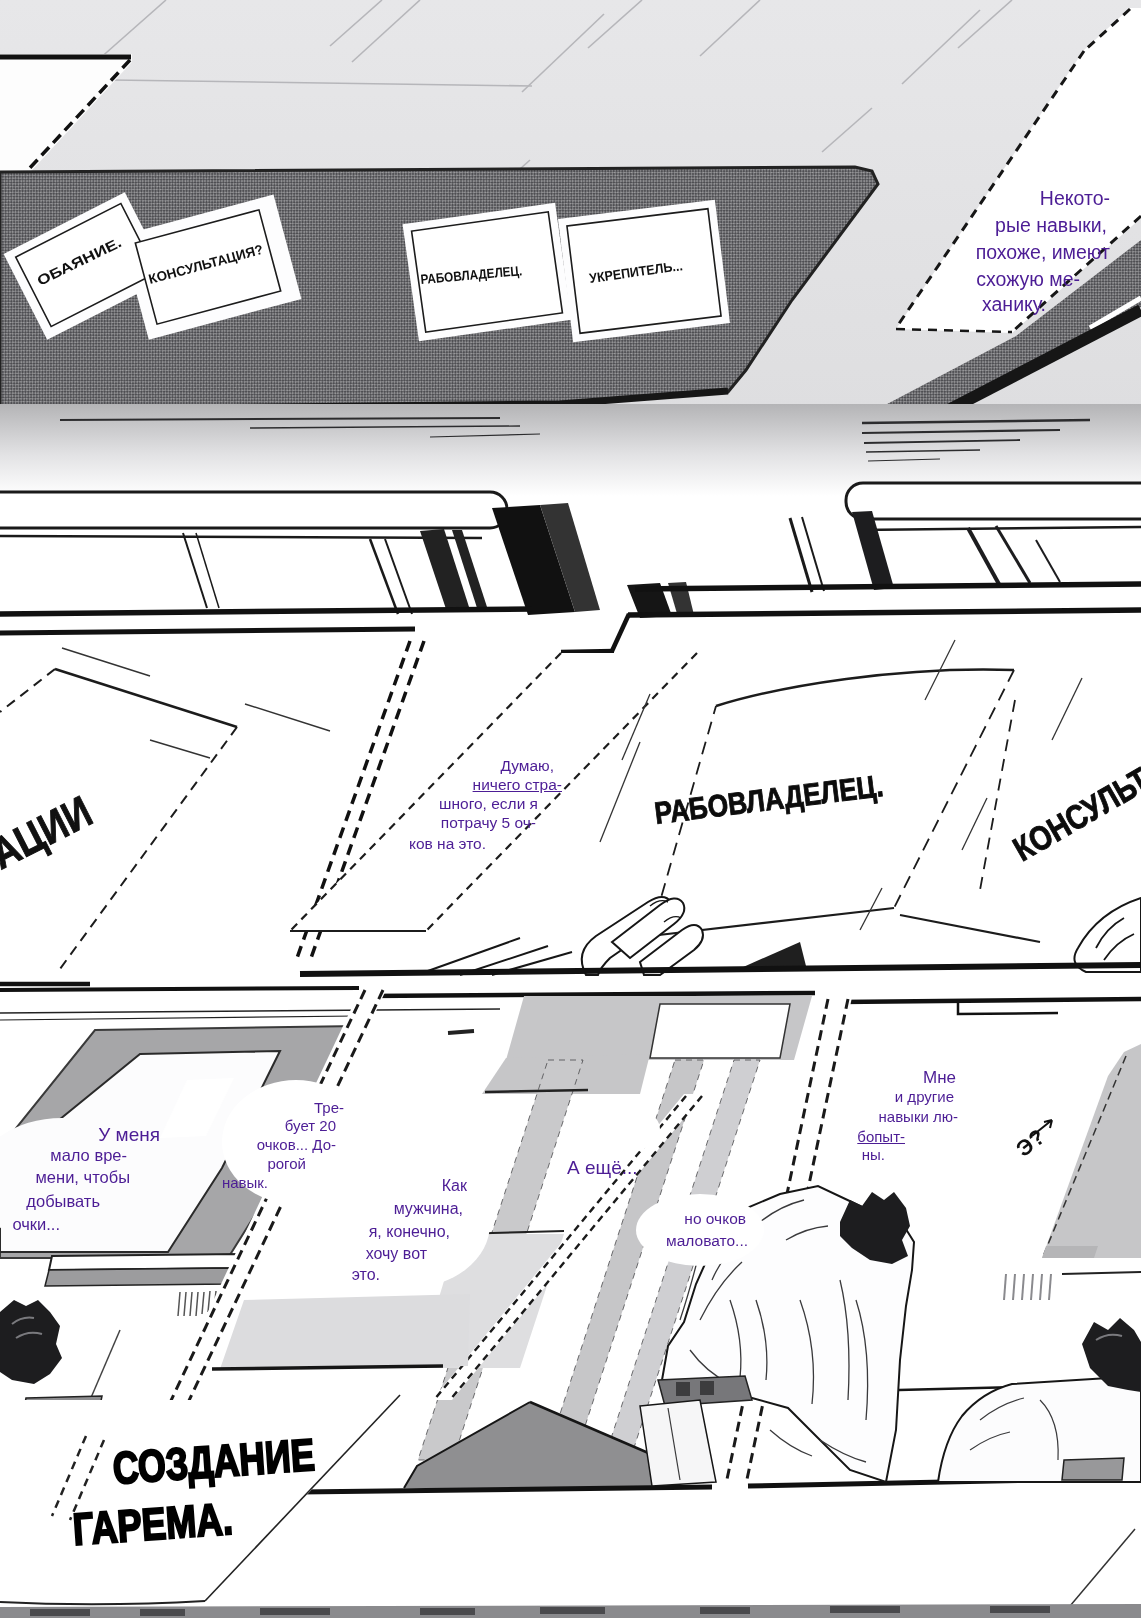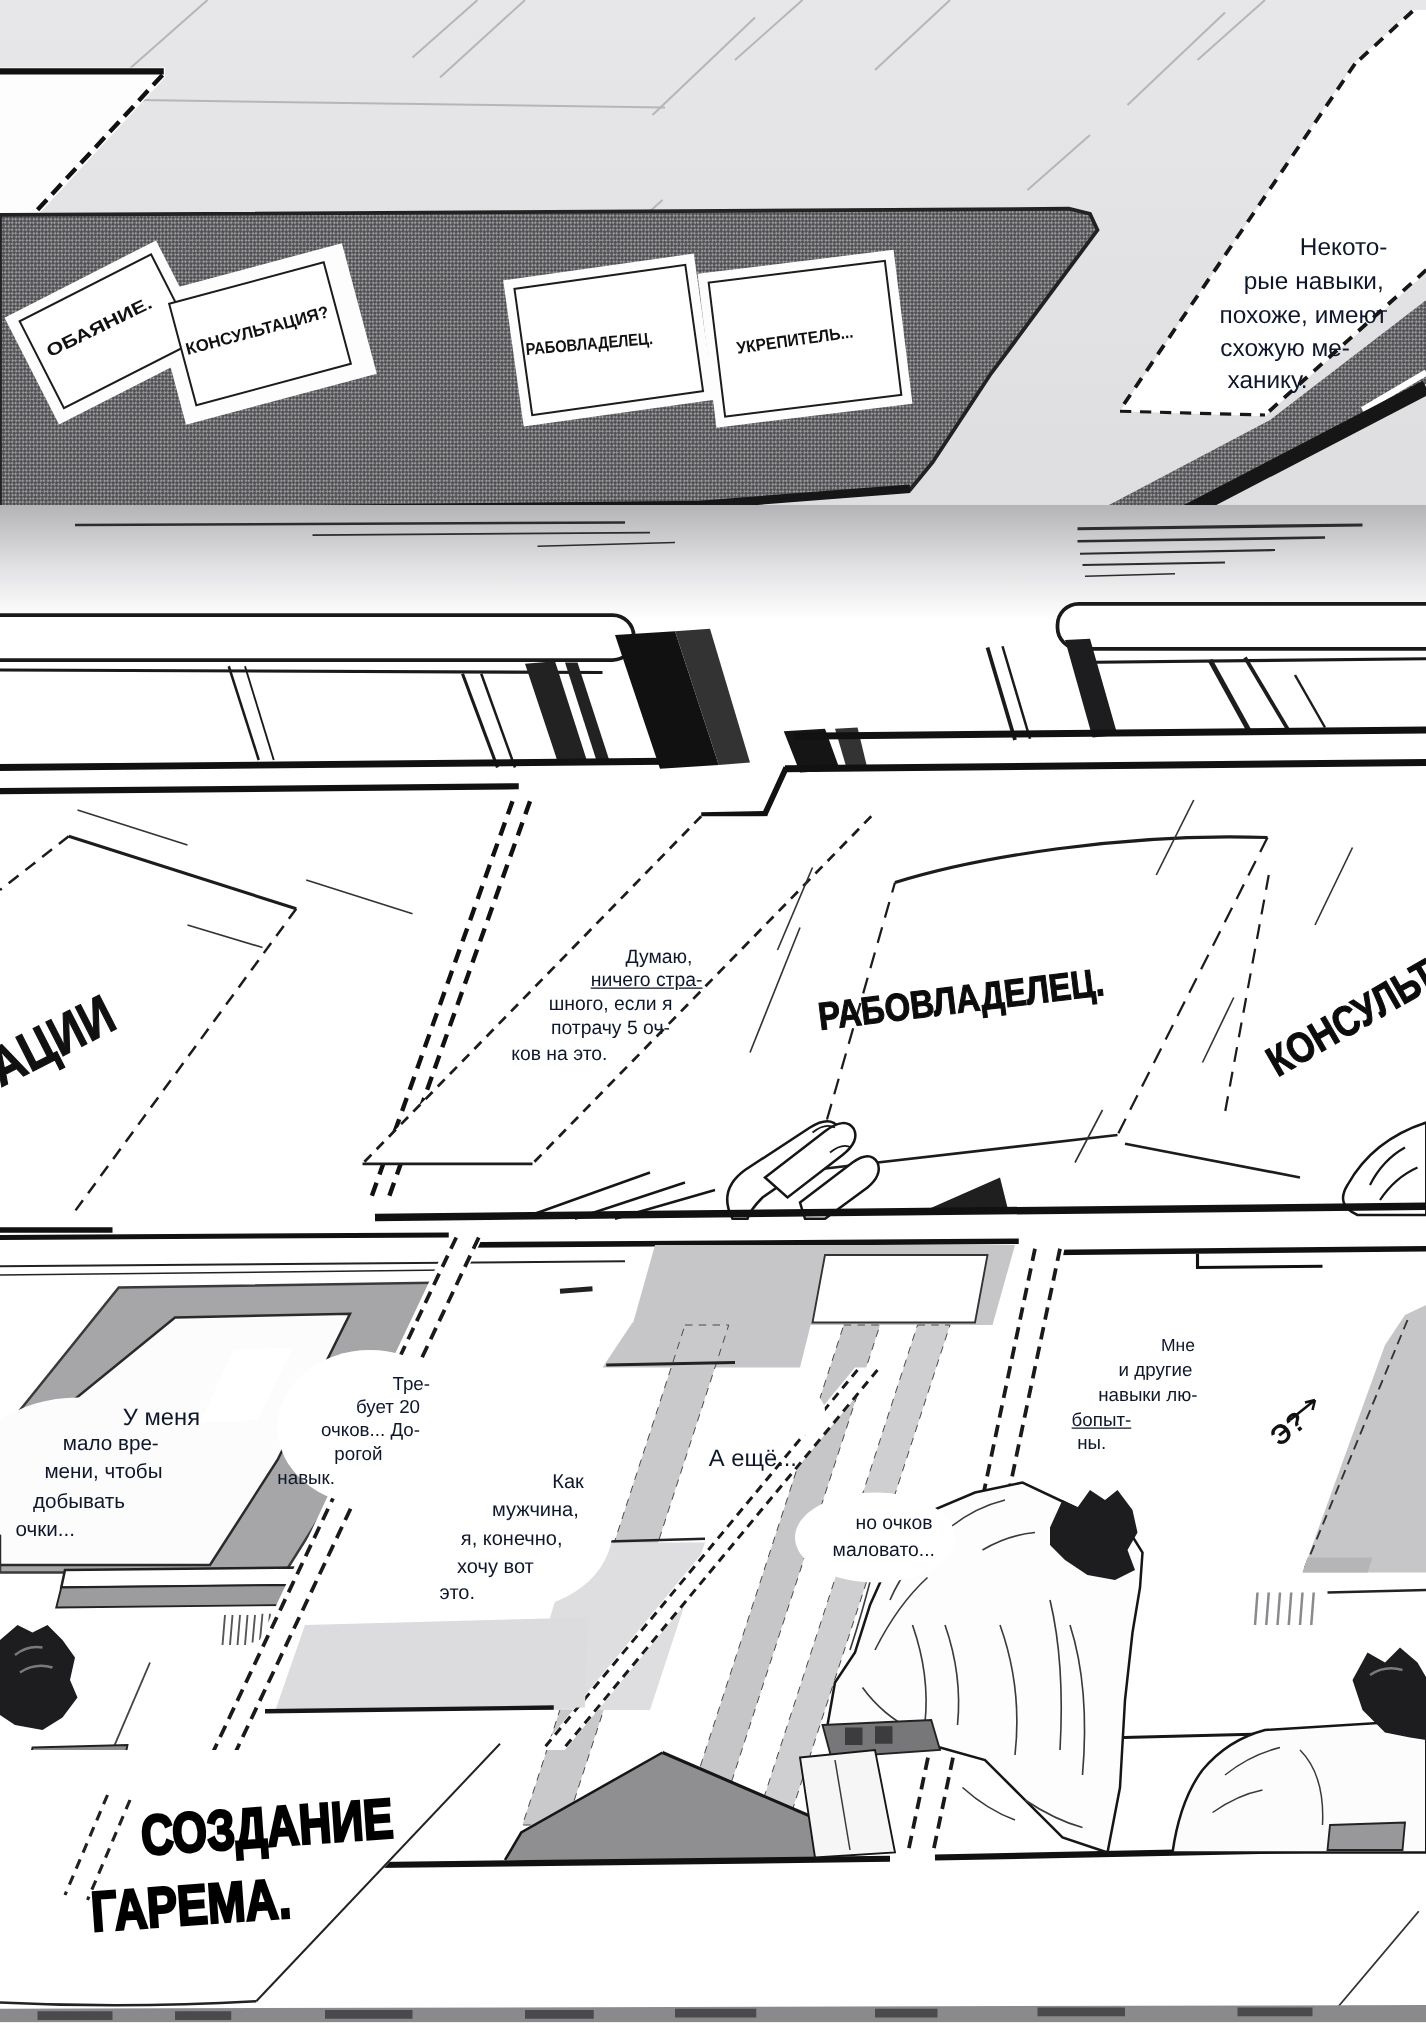--- a/index.html
+++ b/index.html
@@ -1,18 +1,18 @@
 <!DOCTYPE html>
 <html><head>
 <meta charset="utf-8">
 <style>
   html,body{margin:0;padding:0;background:#fff;}
   #page{position:relative;width:1141px;height:1618px;overflow:hidden;background:#fff;
         font-family:"Liberation Sans", sans-serif;}
-  .t{position:absolute;white-space:nowrap;color:#0f172a;}
+  .t{position:absolute;white-space:nowrap;color:#4c1d95;}
   svg{position:absolute;left:0;top:0;}
 </style>
 </head>
 <body>
 <div id="page">
 
 <svg width="1141" height="1618" viewBox="0 0 1141 1618">
 <defs>
   <pattern id="ht" width="4" height="4" patternUnits="userSpaceOnUse" patternTransform="rotate(45)">
     <rect width="4" height="4" fill="#9b9b9d"></rect>
@@ -418,19 +418,19 @@
 <div class="t" style="right:678px;top:1200px;font-size:16px;">мужчина,</div>
 <div class="t" style="right:691px;top:1223px;font-size:16px;">я, конечно,</div>
 <div class="t" style="right:714px;top:1245px;font-size:16px;">хочу вот</div>
 <div class="t" style="right:761px;top:1266px;font-size:16px;">это.</div>
 
 <div class="t" style="left:567px;top:1117px;font-size:19px;margin-top:40px;">А ещё...</div>
 
 <div class="t" style="right:395px;top:1210px;font-size:15.5px;">но очков</div>
 <div class="t" style="right:393px;top:1232px;font-size:15.5px;">маловато...</div>
 
-<div class="t" style="right:185px;top:1068px;font-size:14px;">Мне</div>
+<div class="t" style="right:185px;top:1068px;font-size:17px;">Мне</div>
 <div class="t" style="right:187px;top:1088px;font-size:15px;">и другие</div>
 <div class="t" style="right:183px;top:1108px;font-size:15px;">навыки лю‑</div>
 <div class="t" style="right:236px;top:1128px;font-size:15px;text-decoration:underline;">бопыт‑</div>
 <div class="t" style="right:256px;top:1146px;font-size:15px;">ны.</div>
 
 </div>
 
 </body></html>

